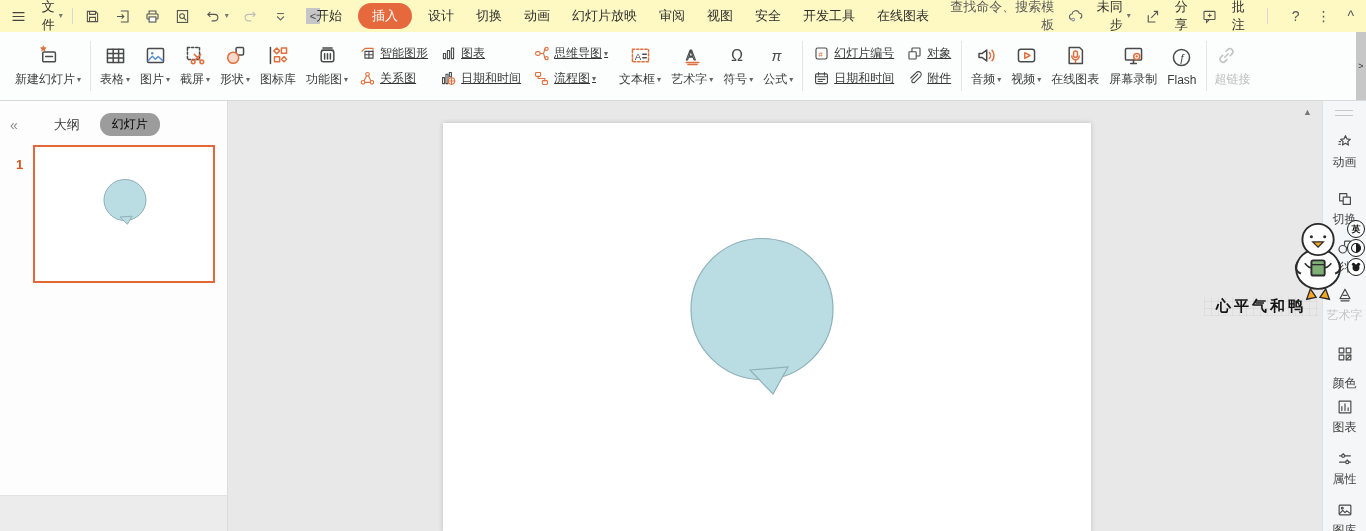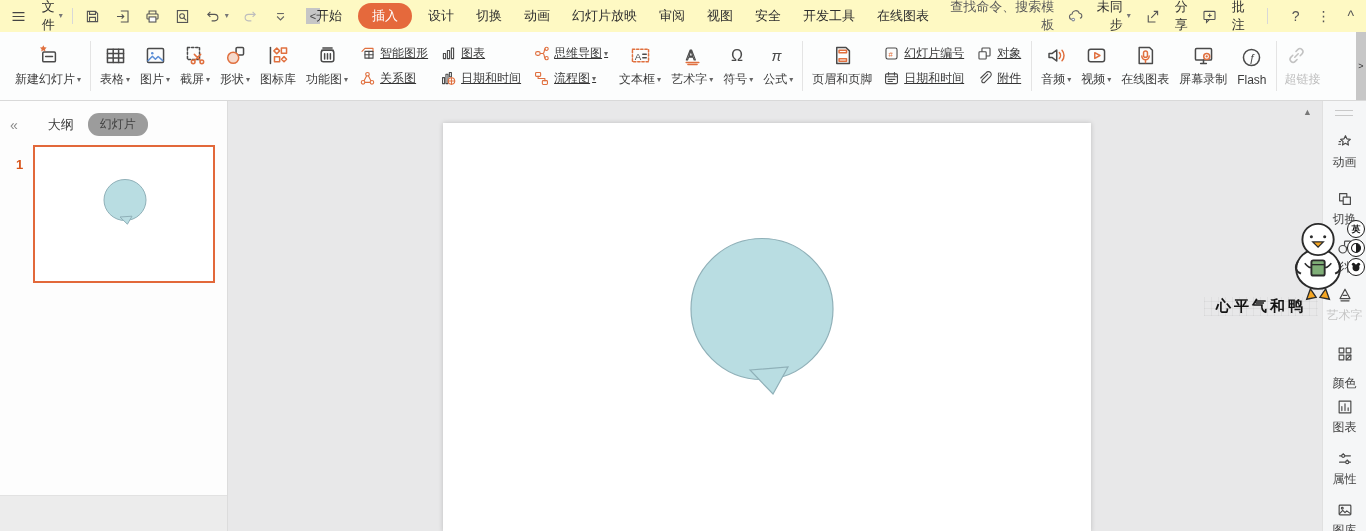--- a/index.html
+++ b/index.html
@@ -37,22 +37,22 @@
   .rlarge.clip{width:36px;overflow:hidden;align-items:flex-start;padding:0 0 0 4px;}
   .expander{position:absolute;right:0;top:0;bottom:0;width:10px;background:#c7c7c7;
             display:flex;align-items:center;justify-content:center;font-size:9px;color:#333;}
   
   .main{position:relative;width:1366px;height:431px;background:#e8e8e9;}
   .leftpanel{position:absolute;left:0;top:0;bottom:0;width:228px;background:#fdfdfd;
              border-right:1px solid #dcdcdc;box-sizing:border-box;}
   .lp-head{display:flex;align-items:center;padding:12px 10px 6px 10px;}
   .lp-collapse{color:#8a8a8a;font-size:14px;margin-right:30px;}
   .lp-tabs{display:flex;align-items:center;gap:14px;}
-  .lp-tab{color:#3c3c3c;}
-  .lp-tab.pill{background:#9c9c9c;color:#404040;border-radius:11px;padding:3px 12px;font-size:12px;}
+  .lp-tab{color:#3c3c3c;margin-left:6px;}
+  .lp-tab.pill{background:#9c9c9c;color:#000000;border-radius:11px;padding:3px 12px;font-size:12px;}
   .thumb-num{position:absolute;left:16px;top:56px;color:#d8551c;font-weight:bold;font-size:13px;}
   .thumb{position:absolute;left:33px;top:44px;width:182px;height:138px;background:#fff;
          border:2px solid #e2683a;box-sizing:border-box;}
   .lp-bottom{position:absolute;left:0;right:0;bottom:0;height:36px;background:#ececec;border-top:1px solid #e2e2e2;}
   .slide{position:absolute;left:443px;top:22px;width:648px;height:409px;background:#fff;
          box-shadow:0 0 5px rgba(0,0,0,.18);}
   .scrollup{position:absolute;left:1303px;top:6px;font-size:9px;color:#777;}
   
   .sidebar{position:absolute;right:0;top:0;bottom:0;width:44px;background:#f5f6f7;
            border-left:1px solid #e0e0e0;box-sizing:border-box;}
@@ -446,32 +446,20 @@
             </svg>
           </span>
           <span class="rlabel">
             <span>公式</span>
             <span class="caret">▾</span>
           </span>
         </div>
       </div>
       <div class="rsep"></div>
       <div class="rgroup">
-        <div class="rlarge">
-          <span>
-            <svg viewBox="0 0 20 20" fill="none" stroke="#4a4a4a" stroke-width="1.3" stroke-linecap="round" stroke-linejoin="round">
-              <path d="M5 3h8l3 3v11H5z"></path>
-              <rect stroke="#e0703f" x="7" y="5.5" width="6.5" height="2.2"></rect>
-              <rect stroke="#e0703f" x="7" y="12.8" width="6.5" height="2.2"></rect>
-            </svg>
-          </span>
-          <span class="rlabel">
-            <span>页眉和页脚</span>
-          </span>
-        </div>
         <div class="rstack">
           <div class="rrow">
             <span>
               <svg viewBox="0 0 20 20" fill="none" stroke="#4a4a4a" stroke-width="1.3" stroke-linecap="round" stroke-linejoin="round">
                 <rect x="3.5" y="3.5" width="13" height="13" rx="2"></rect>
                 <text x="6.6" y="13.8" font-size="9" fill="#e0703f" stroke="none">#</text>
               </svg>
             </span>
             <span class="rlabel">
               <span>幻灯片编号</span>

